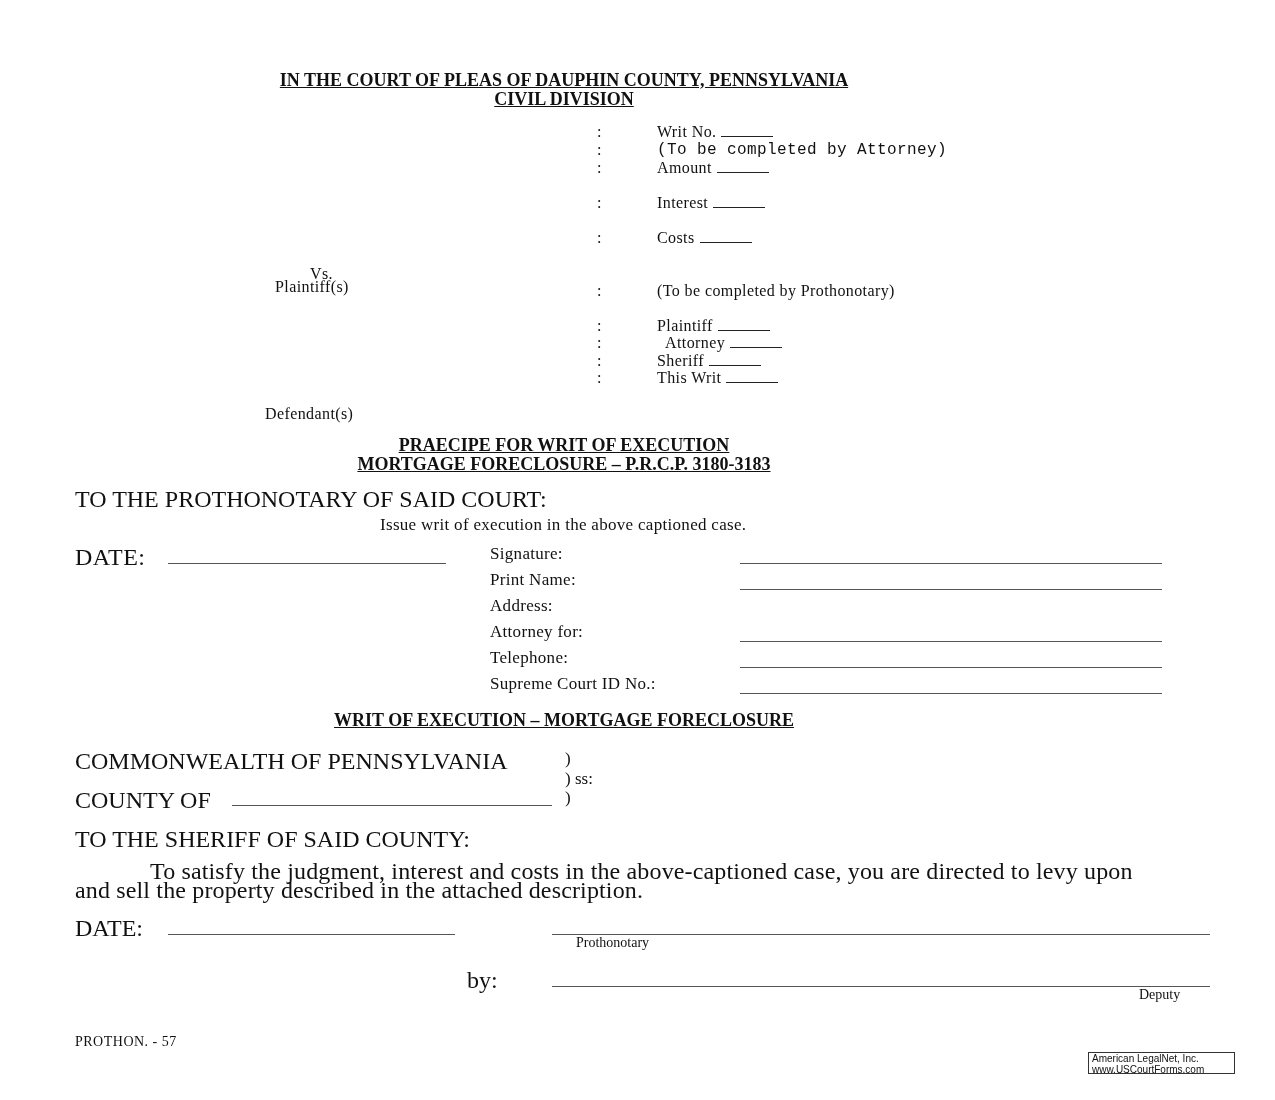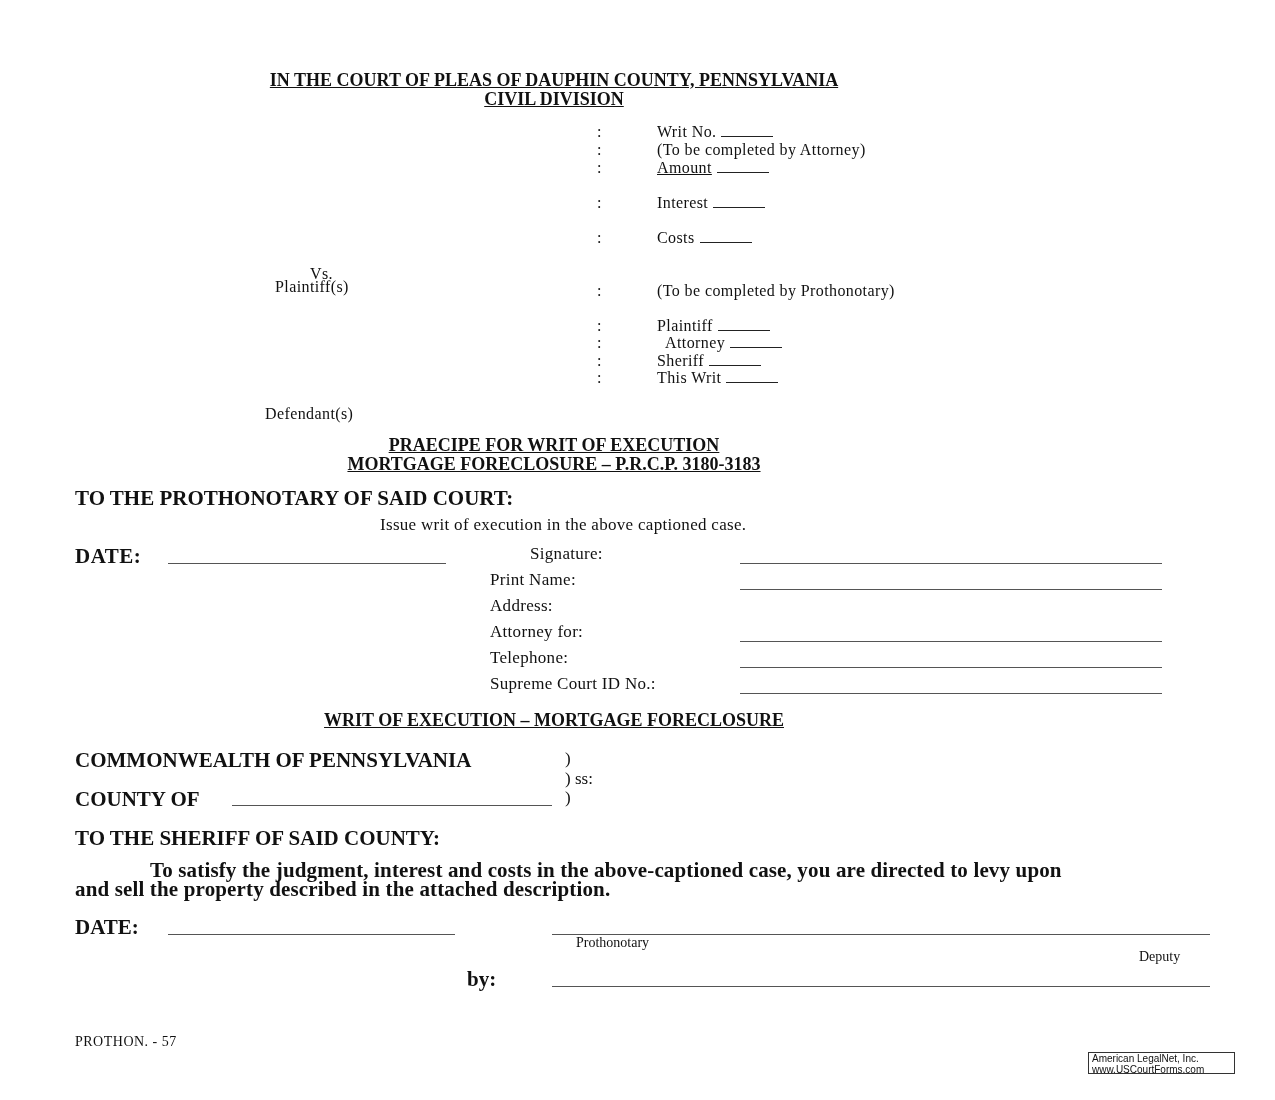--- a/index.html
+++ b/index.html
@@ -1,21 +1,21 @@
 <!DOCTYPE html>
 <html><head>
 <meta charset="utf-8">
 <style>
   html, body { margin: 0; padding: 0; background: #ffffff; }
   body { width: 1275px; height: 1100px; position: relative; overflow: hidden;
          font-family: "Liberation Serif", "DejaVu Serif", serif; color: #111; }
   .abs { position: absolute; white-space: nowrap; }
-  .title { font-weight: bold; font-size: 18px; text-decoration: underline; text-align: center; left: 6px; width: 1096px; }
+  .title { font-weight: bold; font-size: 18px; text-decoration: underline; text-align: center; left: 16px; width: 1096px; }
   .t17 { font-size: 17px; }
-  .t18 { font-size: 21px; font-weight: bold; }
+  .t18 { font-size: 24px; }
   .t15 { font-size: 14px; }
   .colon { left: 597px; font-size: 16px; }
   .cap { left: 657px; font-size: 16px; letter-spacing: 0.4px; }
   .blank { display: inline-block; width: 52px; border-bottom: 1.2px solid #222; margin-left: 5px; height: 12px; vertical-align: baseline; }
   .field-line { position: absolute; height: 0; border-top: 1.5px solid #555; }
   .sig-label { left: 490px; font-size: 17px; letter-spacing: 0.3px; }
   .footer-box { position: absolute; left: 1088px; top: 1052px; width: 147px; height: 22px;
                 border: 1px solid #333; font-family: "Liberation Sans", sans-serif; font-size: 10px;
                 line-height: 10.5px; padding: 1px 3px; box-sizing: border-box; }
 </style>
@@ -36,22 +36,22 @@
 <div class="abs colon" style="top:229px;">:</div>
 <div class="abs colon" style="top:282px;">:</div>
 <div class="abs colon" style="top:317px;">:</div>
 <div class="abs colon" style="top:334px;">:</div>
 <div class="abs colon" style="top:352px;">:</div>
 <div class="abs colon" style="top:369px;">:</div>
 
 <div class="abs cap" style="top:123px;">
   <span>Writ No.</span><span class="blank"></span>
 </div>
-<div class="abs cap" style="top:141px;">(To be completed by Attorney)</div>
-<div class="abs cap" style="top:159px;text-decoration:underline;">
+<div class="abs cap" style="top:141px;font-family:Liberation Mono, monospace;">(To be completed by Attorney)</div>
+<div class="abs cap" style="top:159px;">
   <span>Amount</span><span class="blank"></span>
 </div>
 <div class="abs cap" style="top:194px;">
   <span>Interest</span><span class="blank"></span>
 </div>
 <div class="abs cap" style="top:229px;">
   <span>Costs</span><span class="blank"></span>
 </div>
 
 <div class="abs cap" style="top:282px;">(To be completed by Prothonotary)</div>
@@ -70,21 +70,21 @@
 
 <div class="abs title" style="top:435px;">PRAECIPE FOR WRIT OF EXECUTION</div>
 <div class="abs title" style="top:454px;">MORTGAGE FORECLOSURE – P.R.C.P. 3180-3183</div>
 
 <div class="abs t18" style="left:75px; top:486px;">TO THE PROTHONOTARY OF SAID COURT:</div>
 <div class="abs t17" style="left:380px; top:515px; letter-spacing:0.3px;">Issue writ of execution in the above captioned case.</div>
 
 <div class="abs t18" style="left:75px; top:544px; letter-spacing:0.5px;">DATE:</div>
 <div class="field-line" style="left:168px; top:563px; width:278px;"></div>
 
-<div class="abs sig-label" style="top:544px;margin-left:40px;">Signature:</div>
+<div class="abs sig-label" style="top:544px;">Signature:</div>
 <div class="field-line" style="left:740px; top:563px; width:422px;"></div>
 
 <div class="abs sig-label" style="top:570px;">Print Name:</div>
 <div class="field-line" style="left:740px; top:589px; width:422px;"></div>
 
 <div class="abs sig-label" style="top:596px;">Address:</div>
 
 <div class="abs sig-label" style="top:622px;">Attorney for:</div>
 <div class="field-line" style="left:740px; top:641px; width:422px;"></div>
 
@@ -109,19 +109,19 @@
 <div class="abs t18" style="left:75px; top:877px; letter-spacing:0.15px;">and sell the property described in the attached description.</div>
 
 <div class="abs t18" style="left:75px; top:915px;">DATE:</div>
 <div class="field-line" style="left:168px; top:934px; width:287px;"></div>
 
 <div class="field-line" style="left:552px; top:934px; width:658px;"></div>
 <div class="abs t15" style="left:576px; top:935px;">Prothonotary</div>
 
 <div class="abs t18" style="left:467px; top:967px;">by:</div>
 <div class="field-line" style="left:552px; top:986px; width:658px;"></div>
-<div class="abs t15" style="left:1139px; top:949px;">Deputy</div>
+<div class="abs t15" style="left:1139px; top:987px;">Deputy</div>
 
 <div class="abs" style="left:75px; top:1034px; font-size:14px; letter-spacing:0.5px;">PROTHON. - 57</div>
 <div class="footer-box">
   <div>American LegalNet, Inc.</div>
   <div>www.USCourtForms.com</div>
 </div>
 
 </body></html>

